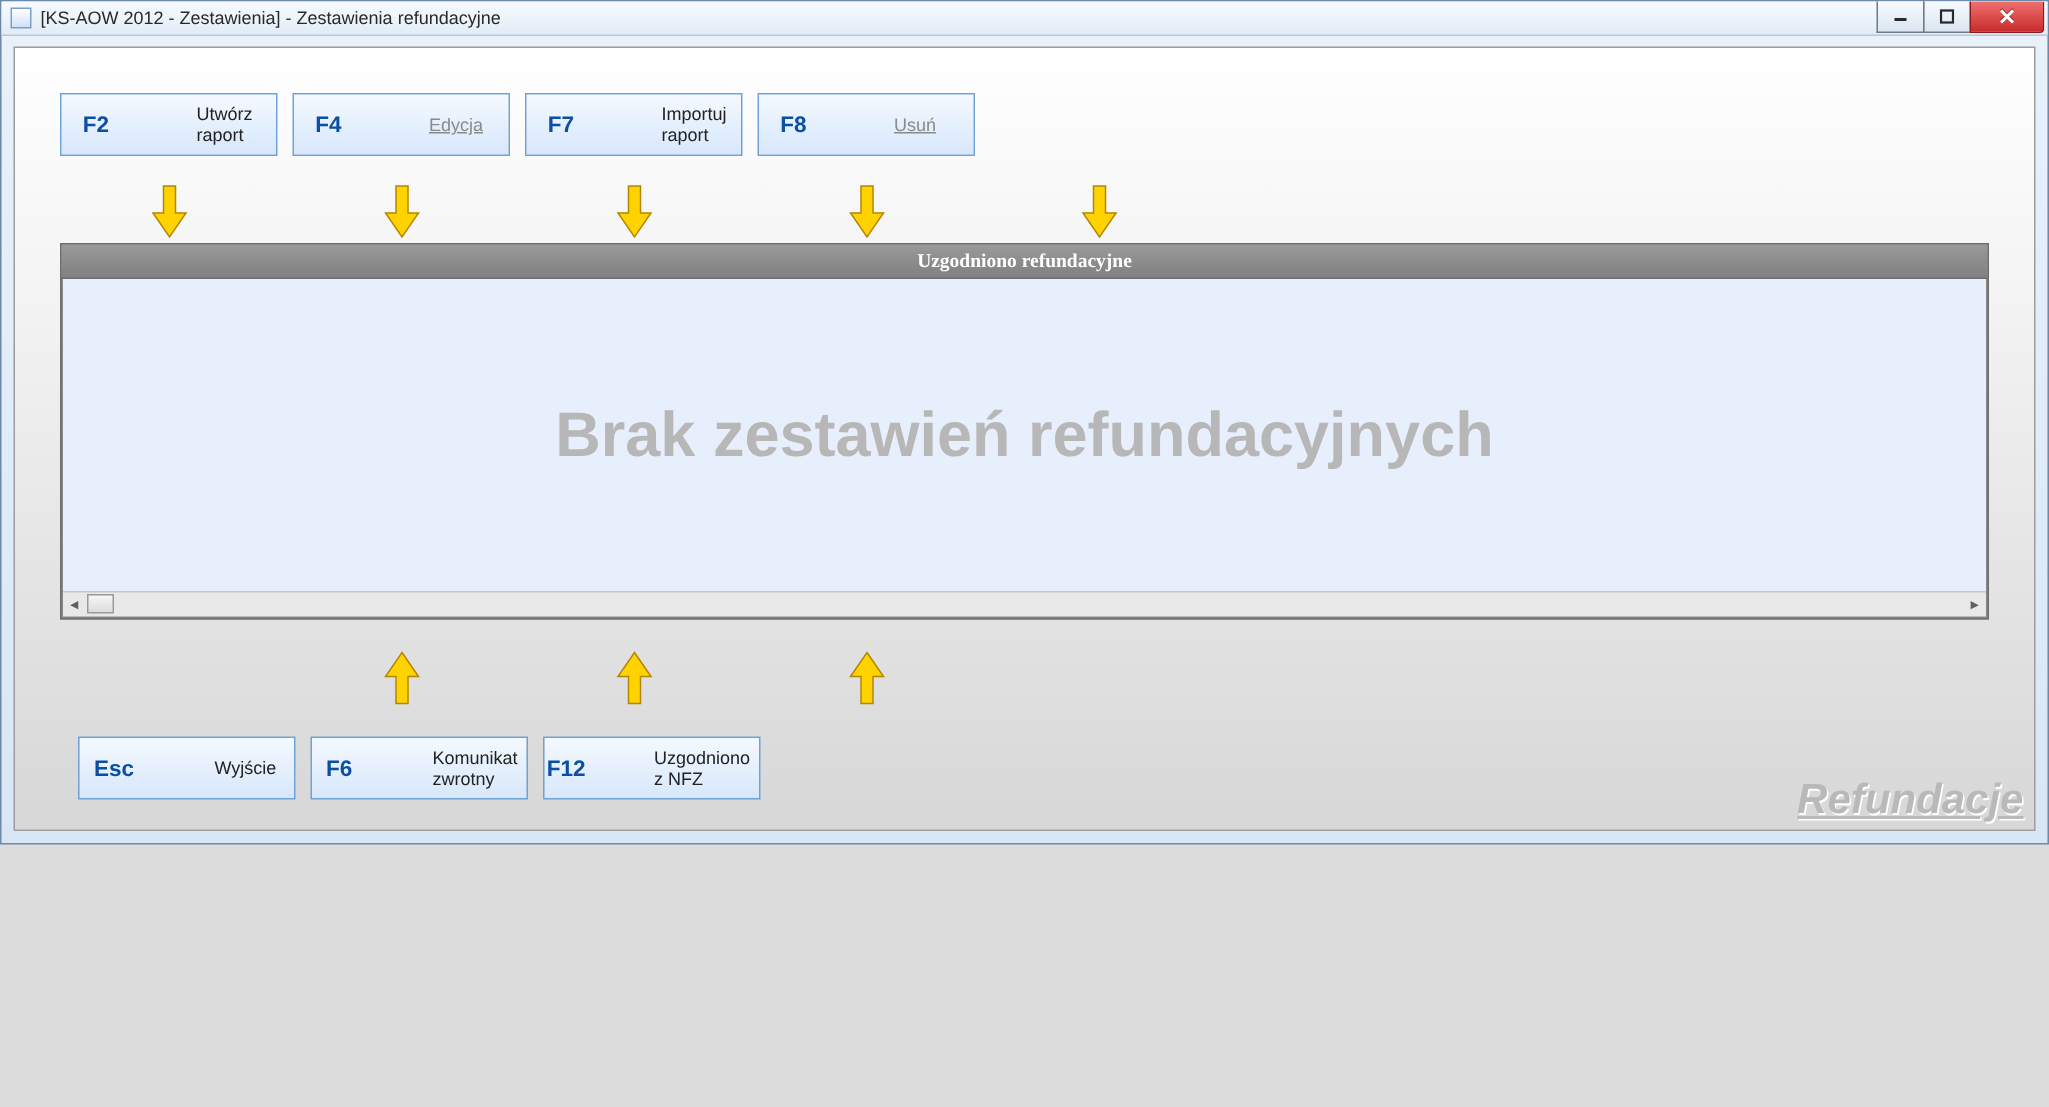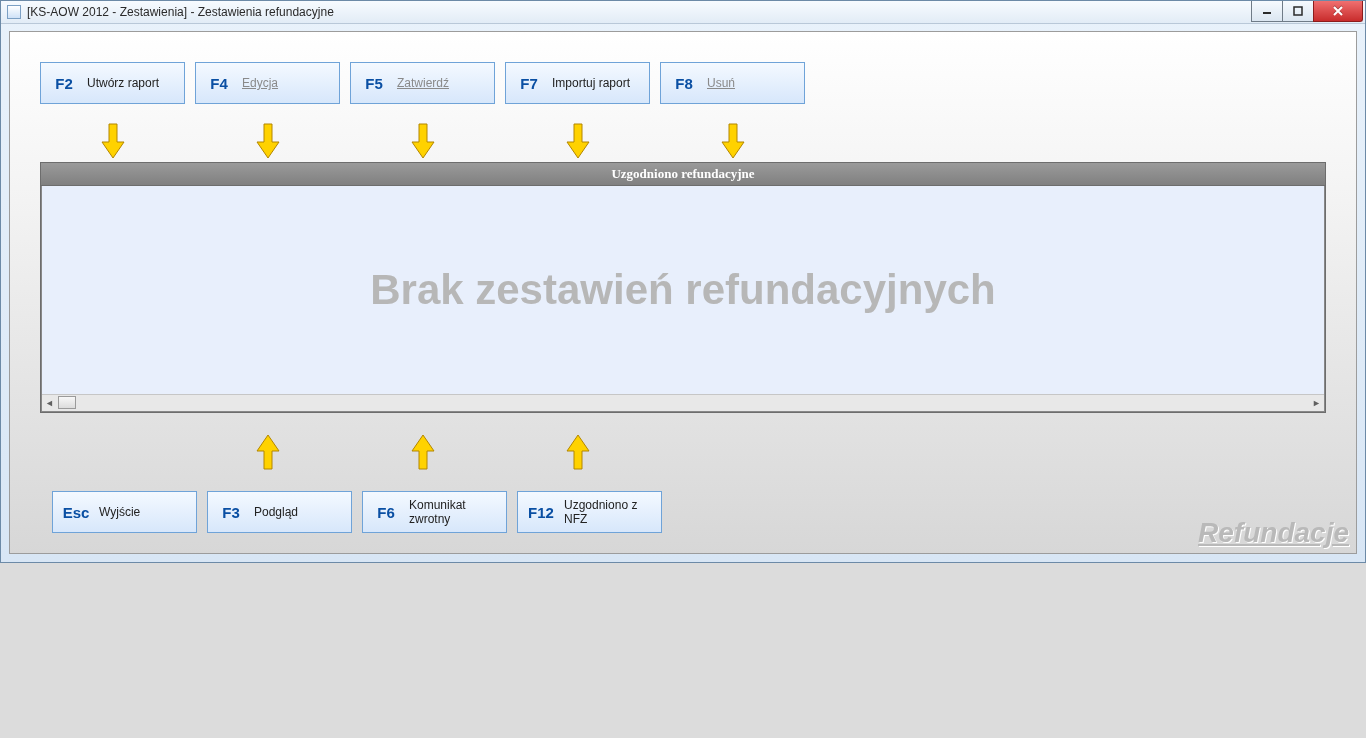--- a/index.html
+++ b/index.html
@@ -59,20 +59,21 @@
   .btn-row{display:flex;gap:10px;position:absolute;}
   .btn-row.top{left:30px;top:30px;}
   .btn-row.bottom{left:30px;bottom:20px;padding-left:12px;}
   .fbtn{
     width:145px;height:42px;
     background:linear-gradient(#f4f9ff,#d7e7fb);
     border:1px solid #6fa3d8;
     display:flex;align-items:center;
     box-sizing:border-box;
     cursor:default;
+    gap:44px;
   }
   .fbtn .key{
     width:46px;text-align:center;
     font:bold 15px Tahoma,Verdana,sans-serif;
     color:#0a4fa3;
   }
   .fbtn .lbl{
     flex:1;text-align:left;
     font:12px Tahoma,Verdana,sans-serif;
     color:#222;line-height:14px;
@@ -163,24 +164,20 @@
 
     <div class="btn-row top" id="top-buttons">
         <div class="fbtn">
           <span class="key">F2</span>
           <span class="lbl">Utwórz raport</span>
         </div>
         <div class="fbtn disabled">
           <span class="key">F4</span>
           <span class="lbl">Edycja</span>
         </div>
-        <div class="fbtn disabled">
-          <span class="key">F5</span>
-          <span class="lbl">Zatwierdź</span>
-        </div>
         <div class="fbtn">
           <span class="key">F7</span>
           <span class="lbl">Importuj raport</span>
         </div>
         <div class="fbtn disabled">
           <span class="key">F8</span>
           <span class="lbl">Usuń</span>
         </div>
       </div>
 
@@ -258,24 +255,20 @@
           </div>
         </div>
       </div>
 
     <div class="btn-row bottom" id="bottom-buttons">
         <div class="fbtn">
           <span class="key">Esc</span>
           <span class="lbl">Wyjście</span>
         </div>
         <div class="fbtn">
-          <span class="key">F3</span>
-          <span class="lbl">Podgląd</span>
-        </div>
-        <div class="fbtn">
           <span class="key">F6</span>
           <span class="lbl">Komunikat zwrotny</span>
         </div>
         <div class="fbtn">
           <span class="key">F12</span>
           <span class="lbl">Uzgodniono z NFZ</span>
         </div>
       </div>
 
     <div class="watermark">Refundacje</div>

